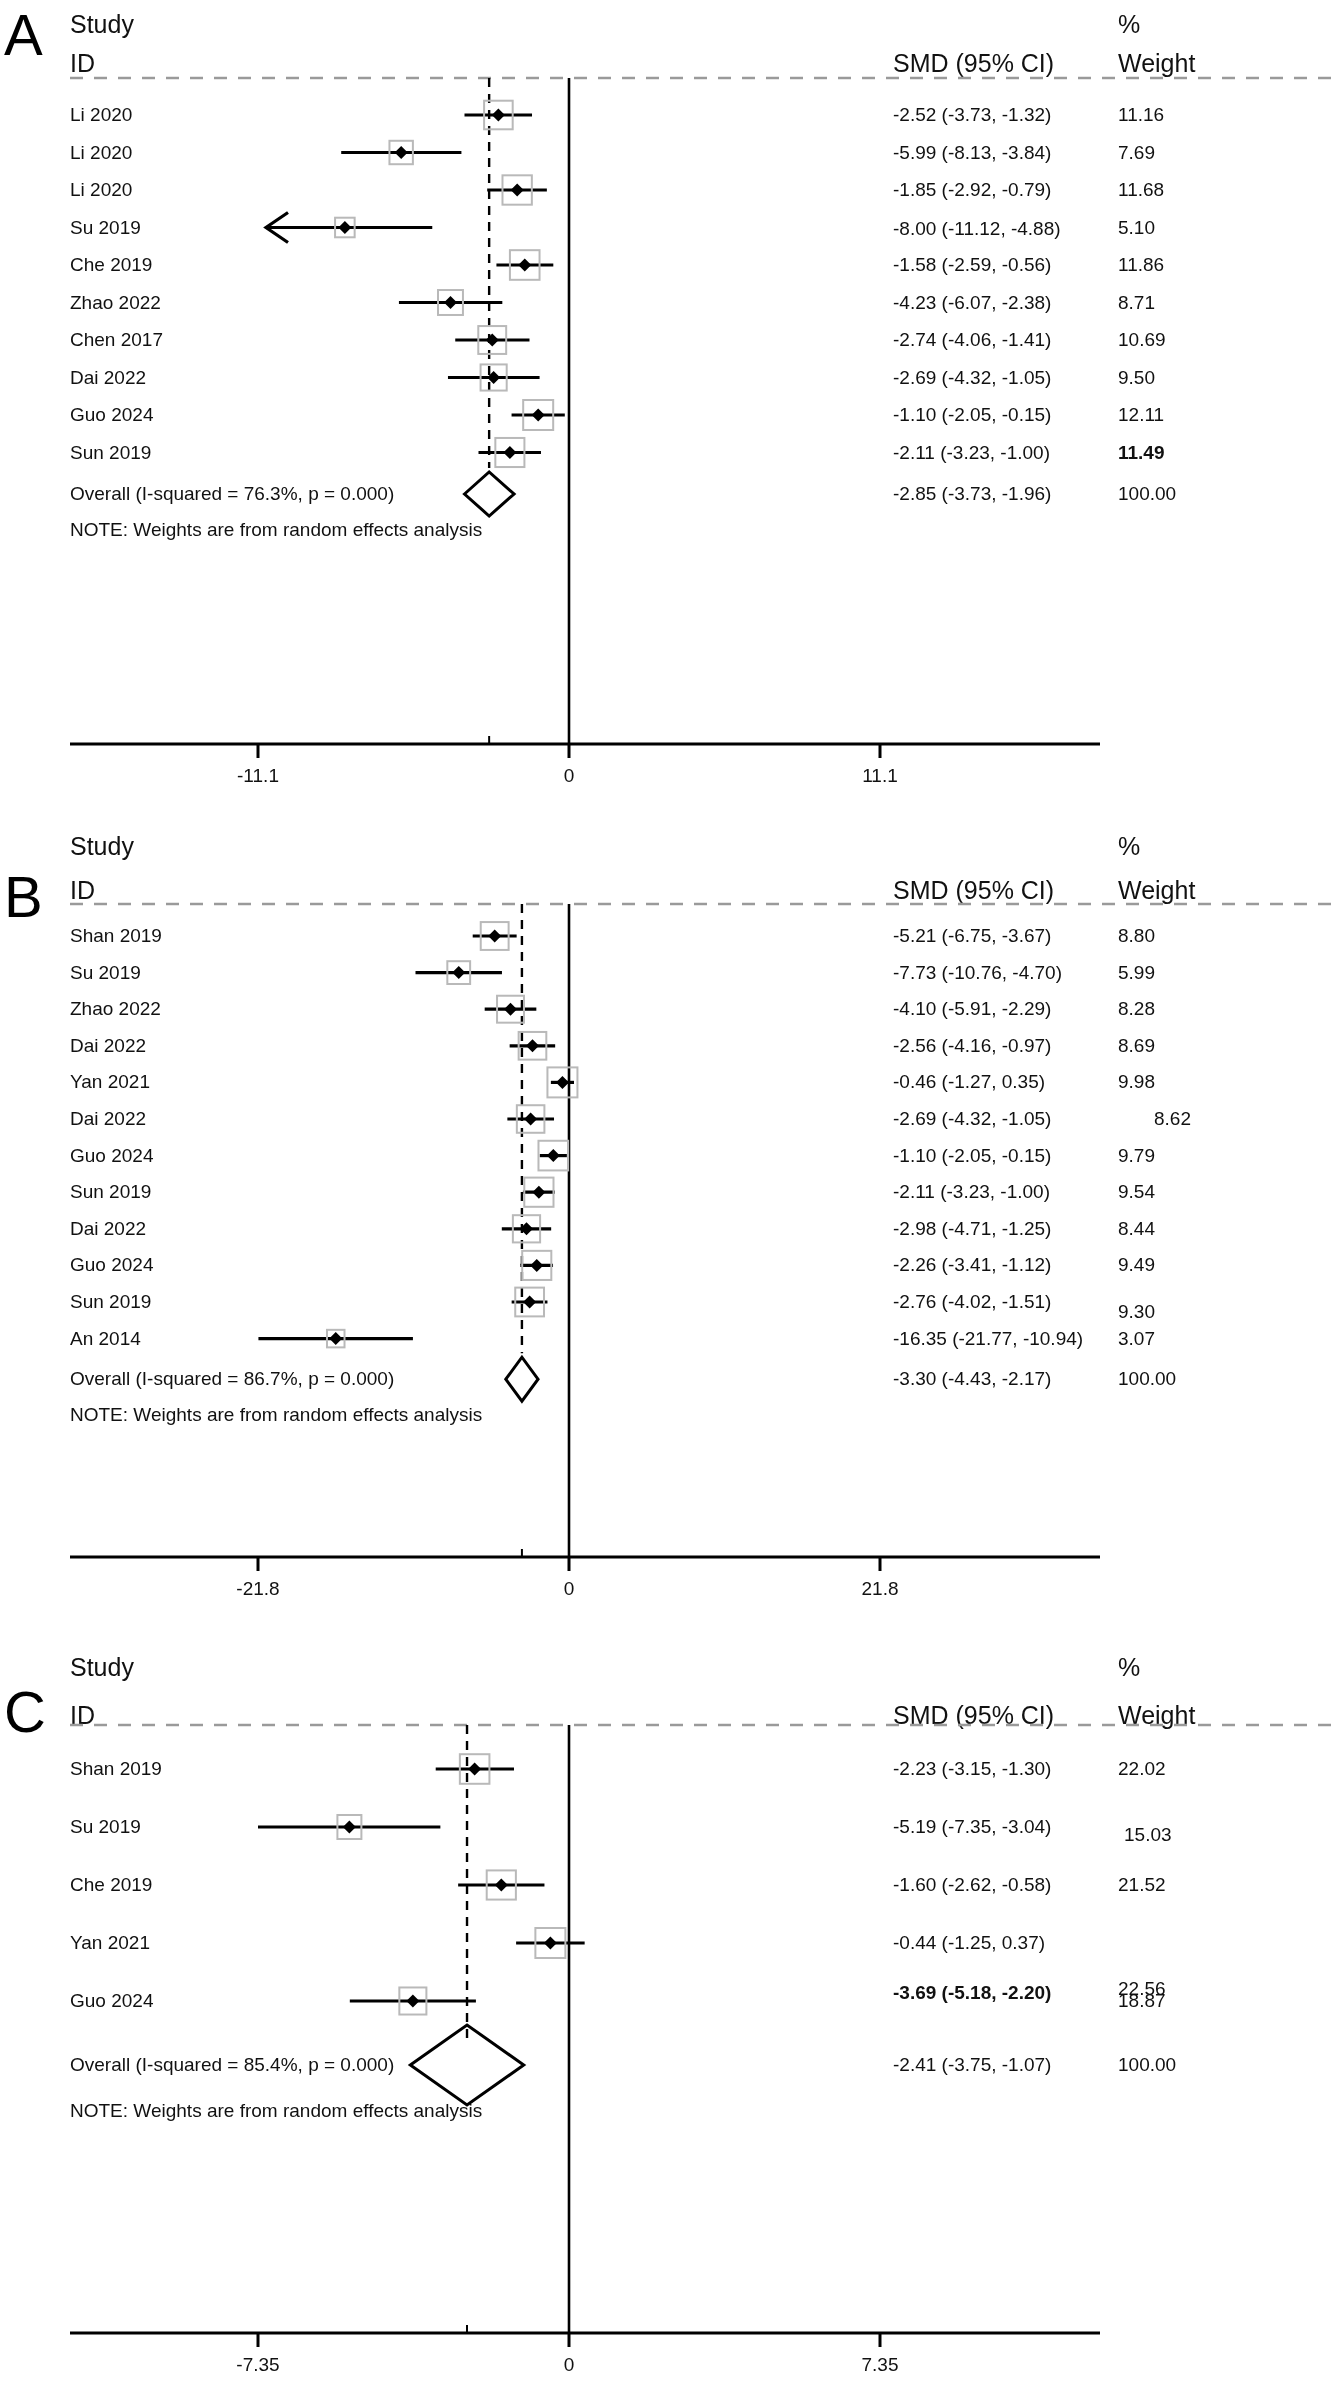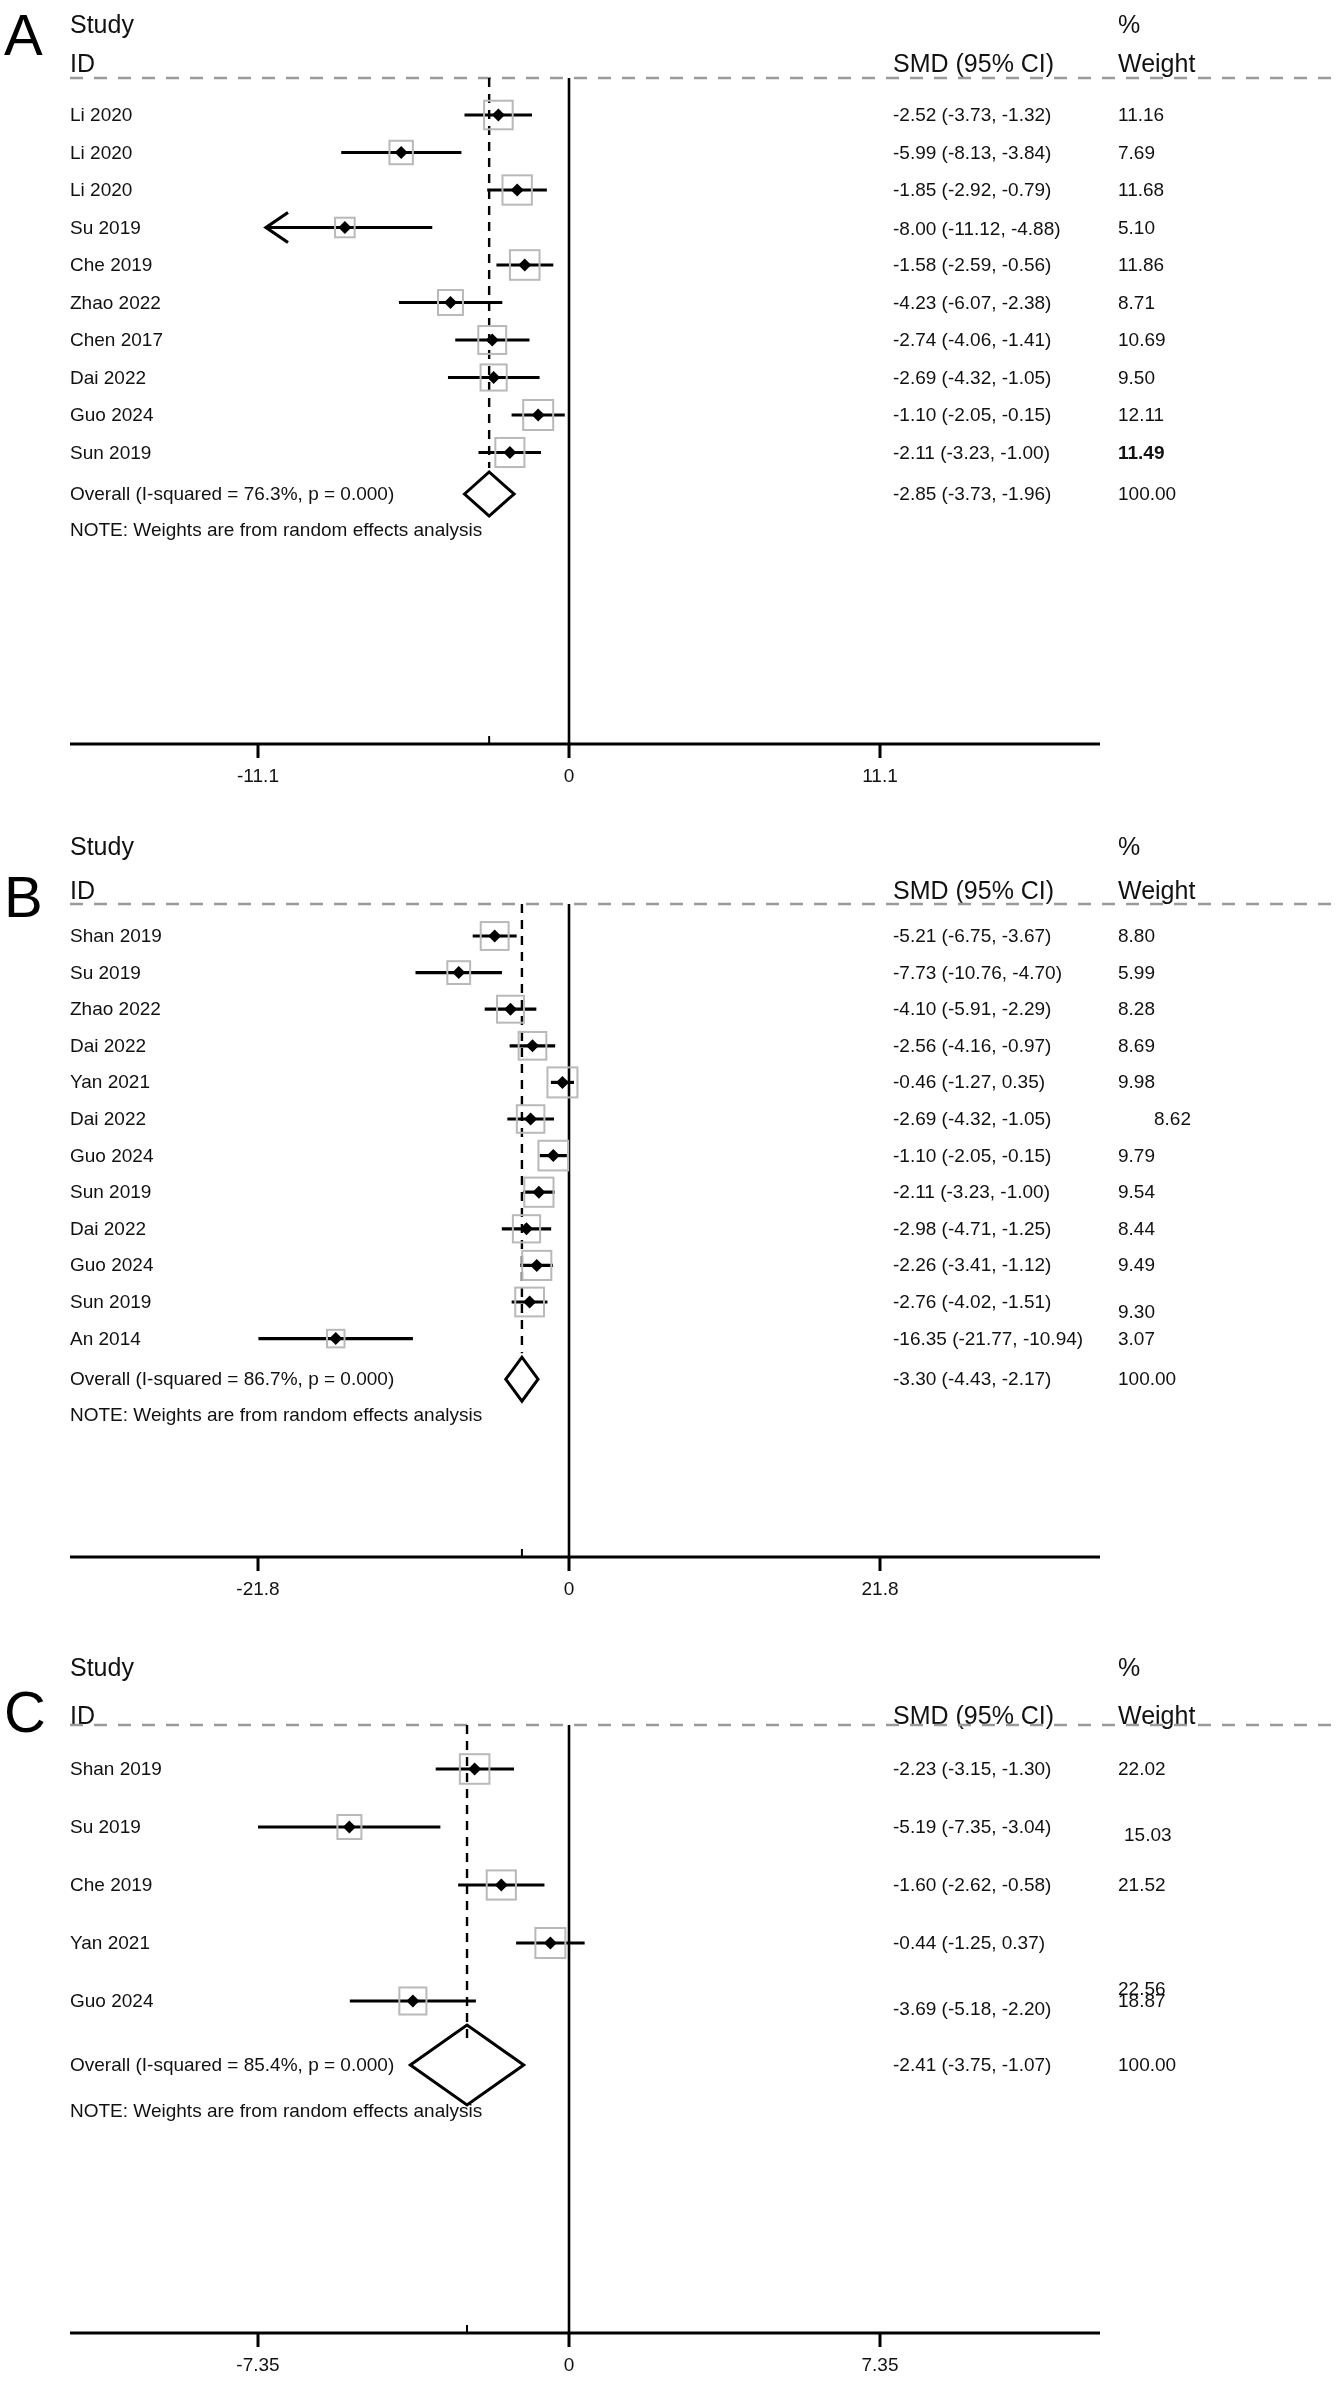--- a/index.html
+++ b/index.html
@@ -337,21 +337,21 @@
     <div class="lbl studycol" style="top: 172px;">Su  2019</div>
     <div class="lbl smdcol" style="top: 172px;">-5.19 (-7.35, -3.04)</div>
     <div class="lbl wcol" style="top: 180px; margin-left: 6px;">15.03</div>
     <div class="lbl studycol" style="top: 230px;">Che  2019</div>
     <div class="lbl smdcol" style="top: 230px;">-1.60 (-2.62, -0.58)</div>
     <div class="lbl wcol" style="top: 230px;">21.52</div>
     <div class="lbl studycol" style="top: 288px;">Yan  2021</div>
     <div class="lbl smdcol" style="top: 288px; text-align: right;">-0.44 (-1.25, 0.37)</div>
     <div class="lbl wcol" style="top: 288px; margin-top: 46px;">22.56</div>
     <div class="lbl studycol" style="top: 346px;">Guo 2024</div>
-    <div class="lbl smdcol" style="top: 354px;">-3.69 (-5.18, -2.20)</div>
+    <div class="lbl smdcol" style="top: 338px; font-weight: bold;">-3.69 (-5.18, -2.20)</div>
     <div class="lbl wcol" style="top: 346px;">18.87</div>
     <div class="lbl overall" style="top: 410px;">Overall  (I-squared = 85.4%, p = 0.000)</div>
     <div class="lbl smdcol" style="top: 410px;">-2.41 (-3.75, -1.07)</div>
     <div class="lbl wcol" style="top: 410px;">100.00</div>
     <div class="lbl note" style="top: 456px;">NOTE: Weights are from random effects analysis</div>
     <div class="lbl axlabel" style="top: 710px; left: 0px; transform: translateX(258px) translateX(-50%);">-7.35</div>
     <div class="lbl axlabel" style="top: 710px; left: 0px; transform: translateX(569px) translateX(-50%);">0</div>
     <div class="lbl axlabel" style="top: 710px; left: 0px; transform: translateX(880px) translateX(-50%);">7.35</div>
   </div>
 

